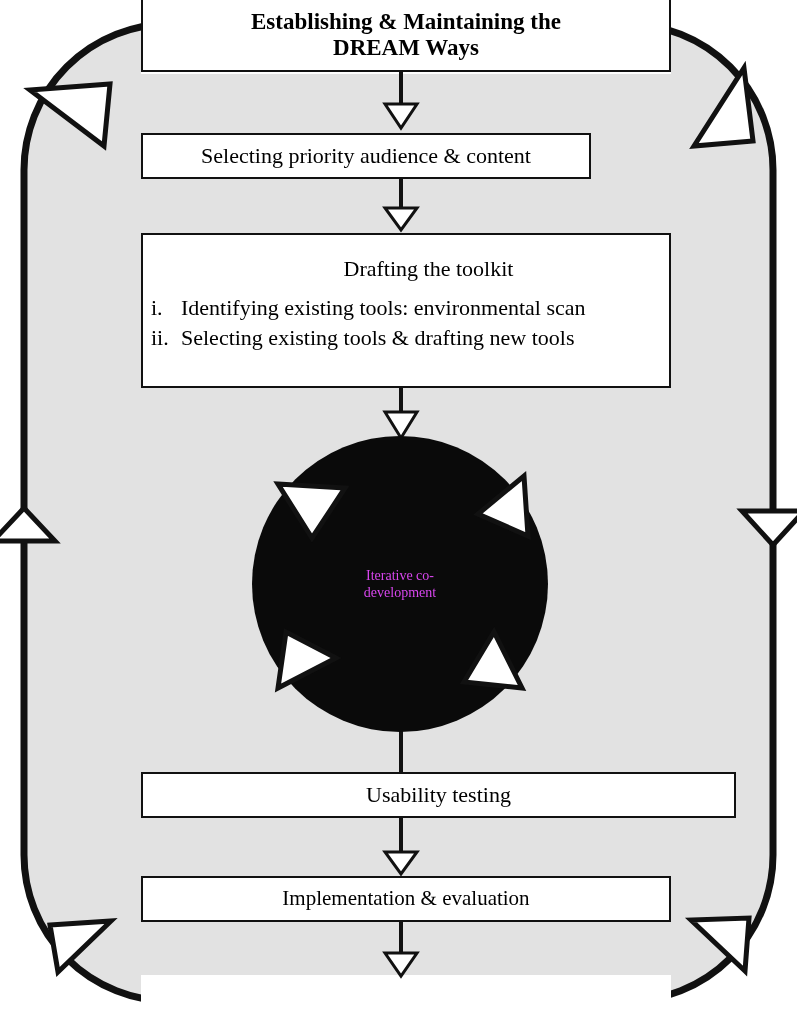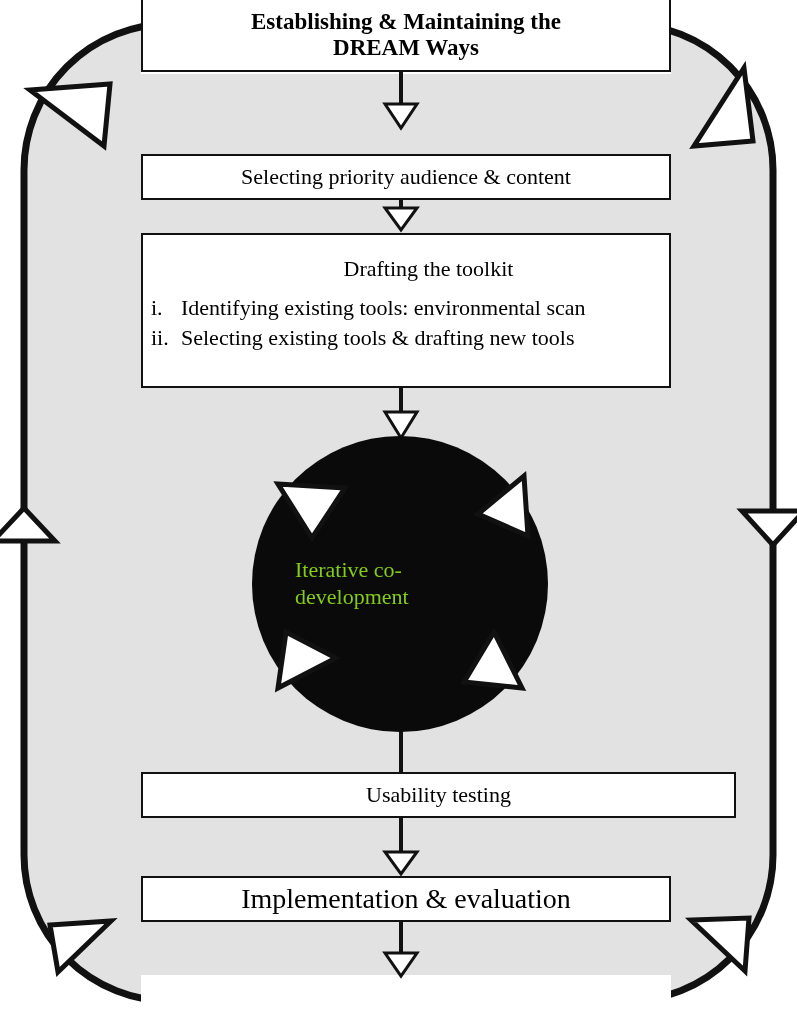--- a/index.html
+++ b/index.html
@@ -44,23 +44,22 @@
   }
   .bold-node .line {
     font-weight: bold;
   }
   
   #node-dream-team {
     left: 141px; top: -2px; width: 530px; height: 74px;
     font-size: 23px;
   }
   #node-priority-audience {
-    left: 141px; top: 133px; width: 530px; height: 46px;
+    left: 141px; top: 133px; width: 450px; height: 46px;
     font-size: 22px;
-    margin-top: 21px;
   }
   #node-drafting-toolkit {
     left: 141px; top: 233px; width: 530px; height: 155px;
     font-size: 22px;
     justify-content: flex-start;
     padding-top: 22px;
   }
   #node-drafting-toolkit .heading {
     margin-bottom: 14px;
     margin-left: 45px;
@@ -79,43 +78,43 @@
     width: 30px;
     flex: 0 0 30px;
     text-align: left;
   }
   #node-usability {
     left: 141px; top: 772px; width: 595px; height: 46px;
     font-size: 22px;
   }
   #node-implementation {
     left: 141px; top: 876px; width: 530px; height: 46px;
-    font-size: 28px;
+    font-size: 21px;
   }
   #node-engagement {
     left: 141px; top: 977px; width: 530px; height: 48px;
     font-size: 23px;
   }
   
   #node-iterative-circle {
     position: absolute;
     left: 252px; top: 436px;
     width: 296px; height: 296px;
     border-radius: 50%;
     background: #0a0a0a;
     z-index: 3;
     display: flex;
     align-items: center;
     justify-content: center;
   }
   #circle-label {
-    color: #84cc16;
-    font-size: 22px;
+    color: #d946ef;
+    font-size: 14px;
     line-height: 1.22;
-    text-align: left;
+    text-align: center;
     width: 210px;
     z-index: 4;
     position: relative;
   }
   #circle-label .line {
     display: block;
     white-space: pre;
   }
 </style>
 </head>

